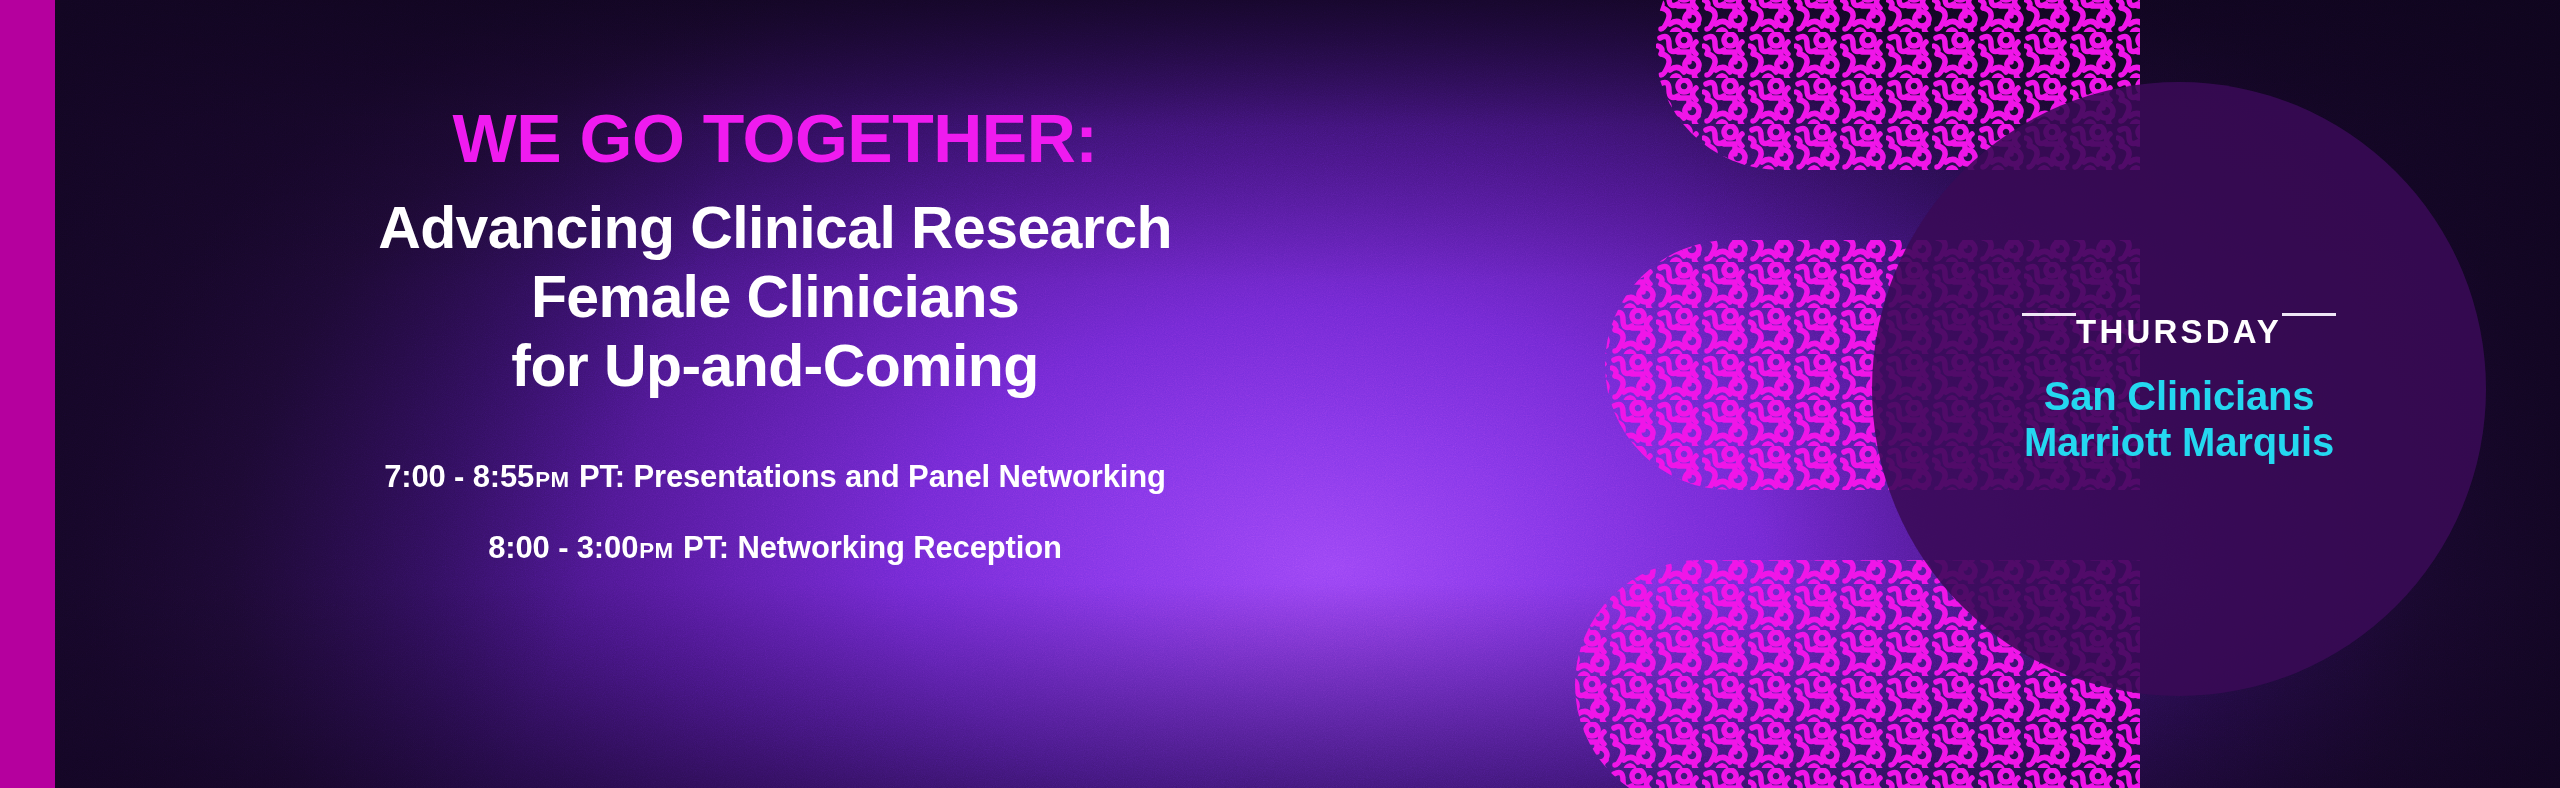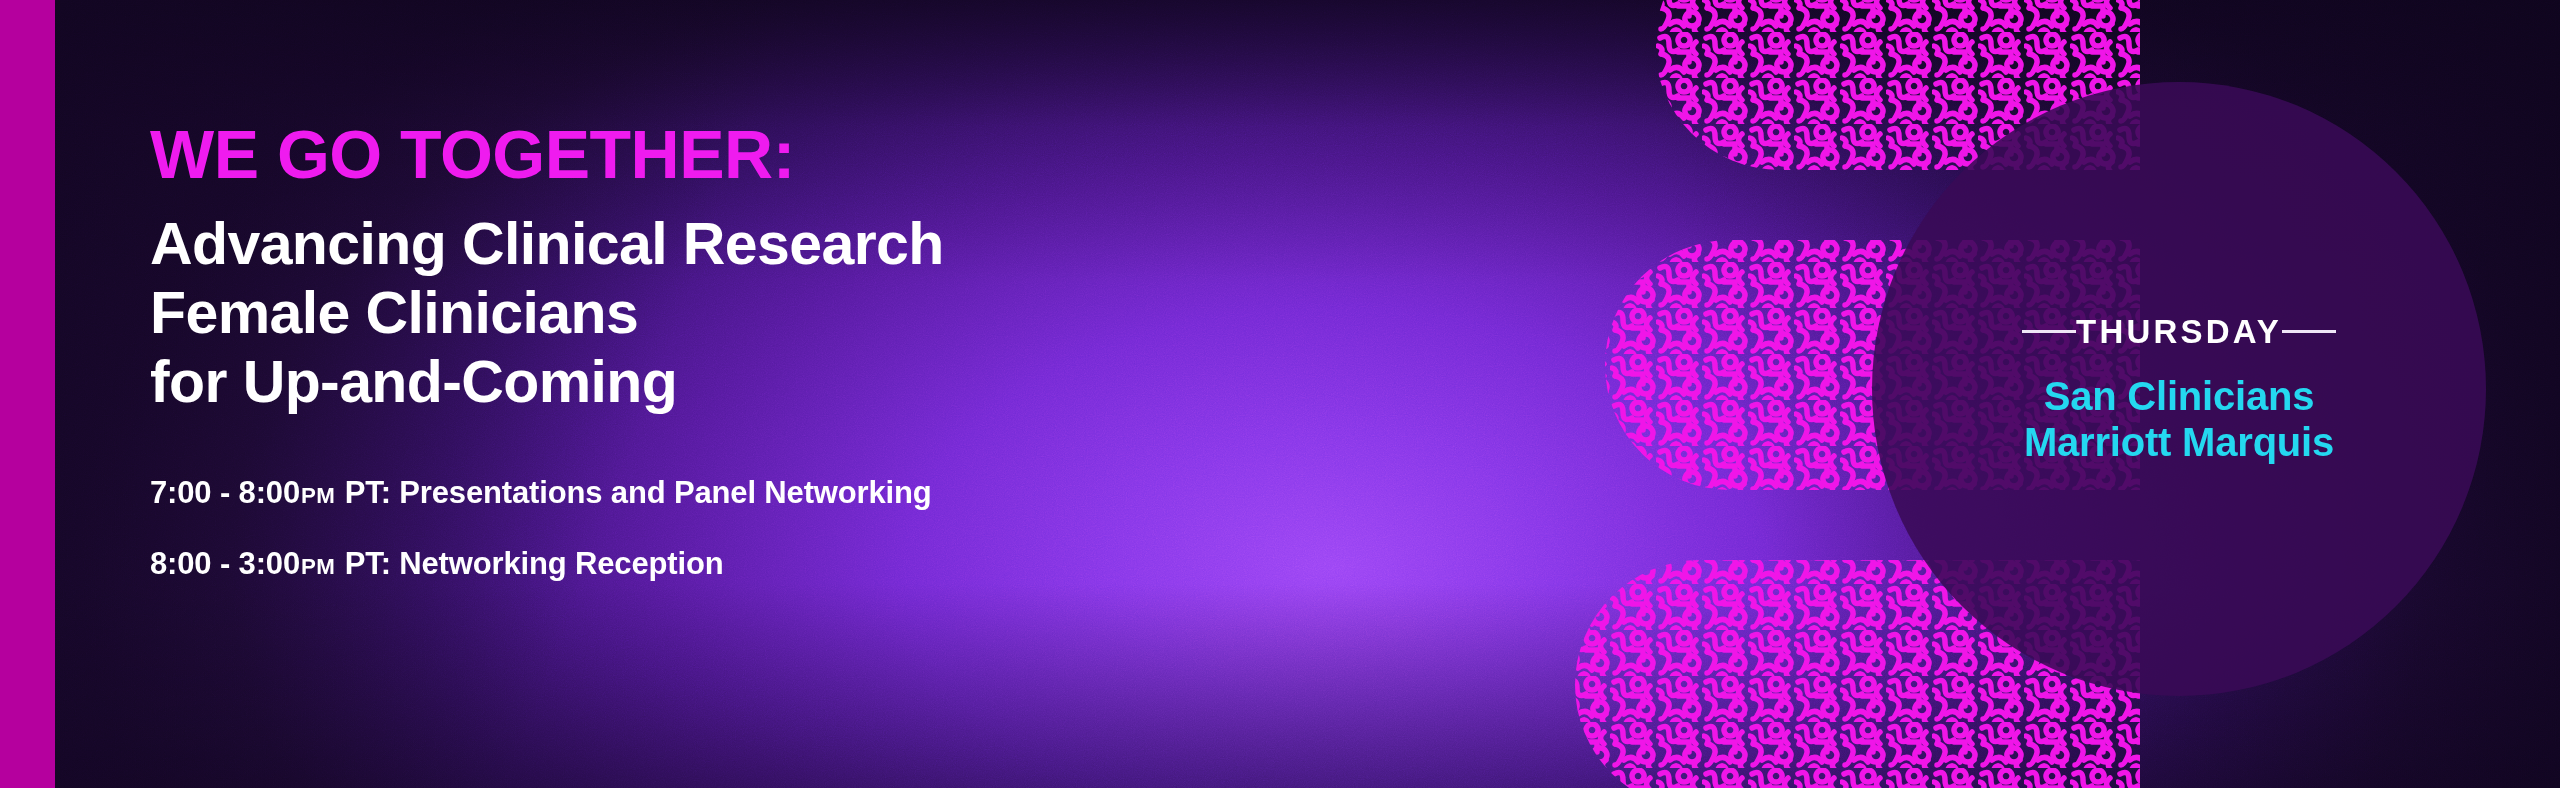--- a/index.html
+++ b/index.html
@@ -76,21 +76,21 @@
     border-radius: 50%;
     background: rgba(58, 10, 86, 0.87);
     display: flex;
     flex-direction: column;
     align-items: center;
     justify-content: center;
     text-align: center;
   }
   .weekday-row {
     display: flex;
-    align-items: center;
+    align-items: flex-start;
     justify-content: center;
     margin-bottom: 6px;
   }
   .weekday-rule {
     display: block;
     width: 54px;
     height: 3px;
     background: #efe6f6;
   }
   .weekday-text {
@@ -112,22 +112,23 @@
     font-size: 40px;
     font-weight: 700;
     line-height: 1.16;
     margin-top: 16px;
     letter-spacing: -0.2px;
   }
 
   
   .content {
     position: absolute;
-    left: 150px; top: 120px;
+    left: 150px; top: 104px;
     width: 1250px;
+    text-align: center;
   }
   .eyebrow {
     color: #ef1bef;
     font-size: 68px;
     font-weight: 700;
     letter-spacing: -0.5px;
     line-height: 1.0;
     margin: 0 0 22px 0;
     text-transform: uppercase;
   }
@@ -252,21 +253,21 @@
     <div class="eyebrow">WE GO TOGETHER:</div>
 
     <h1 class="headline">
       <span class="hl-line">Advancing Clinical Research</span>
       <span class="hl-line">Female Clinicians</span>
       <span class="hl-line">for Up-and-Coming</span>
     </h1>
 
     <div class="schedule">
       <div class="sched-line">
-        <span>7:00 - 8:00</span><span class="meridiem">PM</span> <span>PT: Presentations and Panel Networking</span>
+        <span>7:00 - 8:55</span><span class="meridiem">PM</span> <span>PT: Presentations and Panel Networking</span>
       </div>
       <div class="sched-line">
         <span>8:00 - 3:00</span><span class="meridiem">PM</span> <span>PT: Networking Reception</span>
       </div>
     </div>
   </div>
 
 </div>
 
 </body></html>

